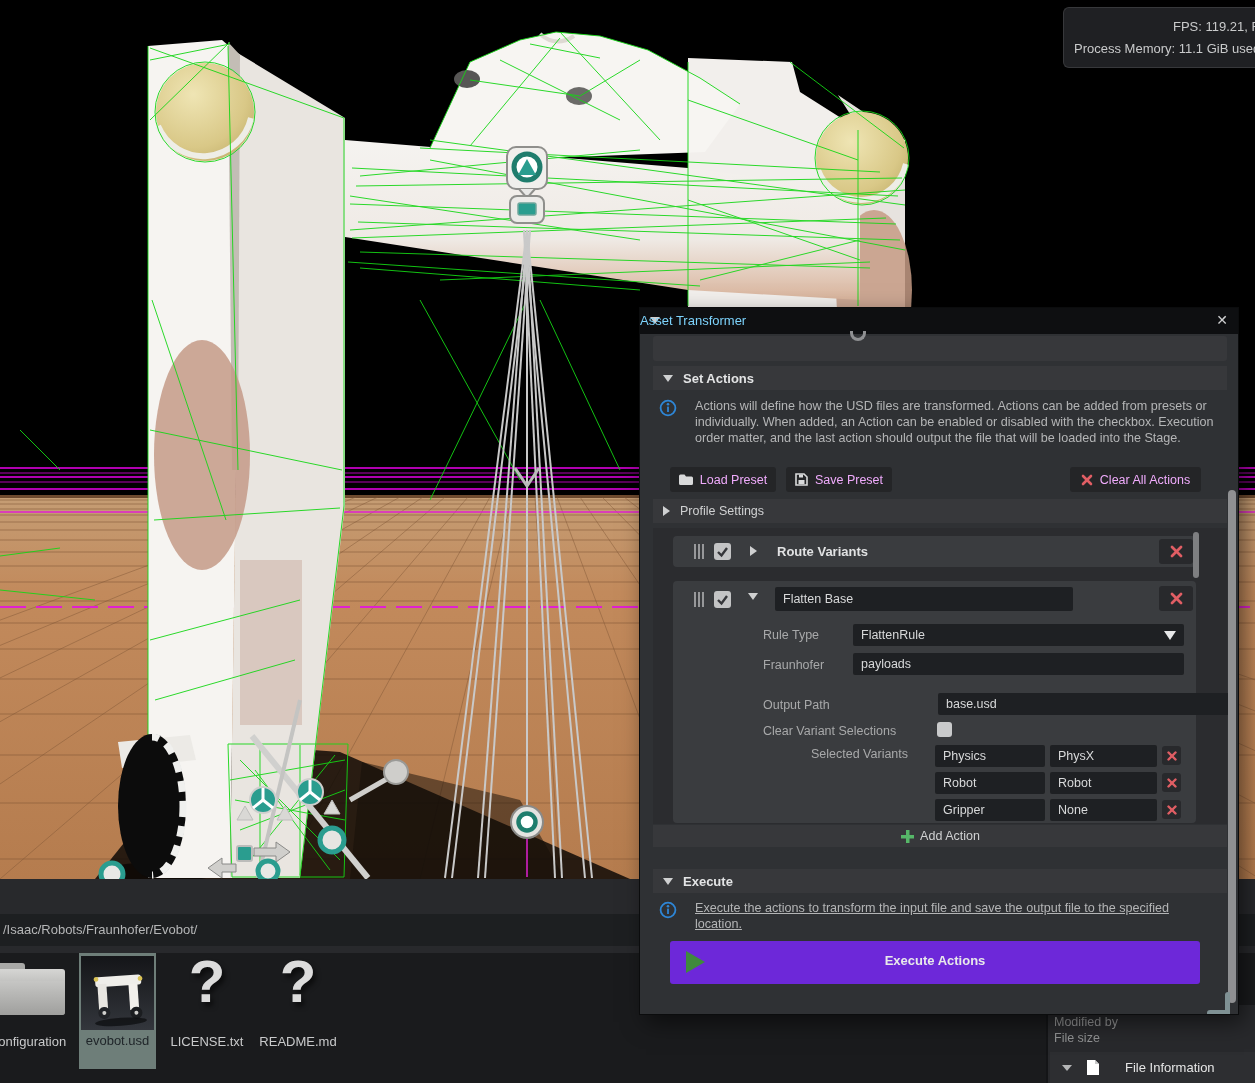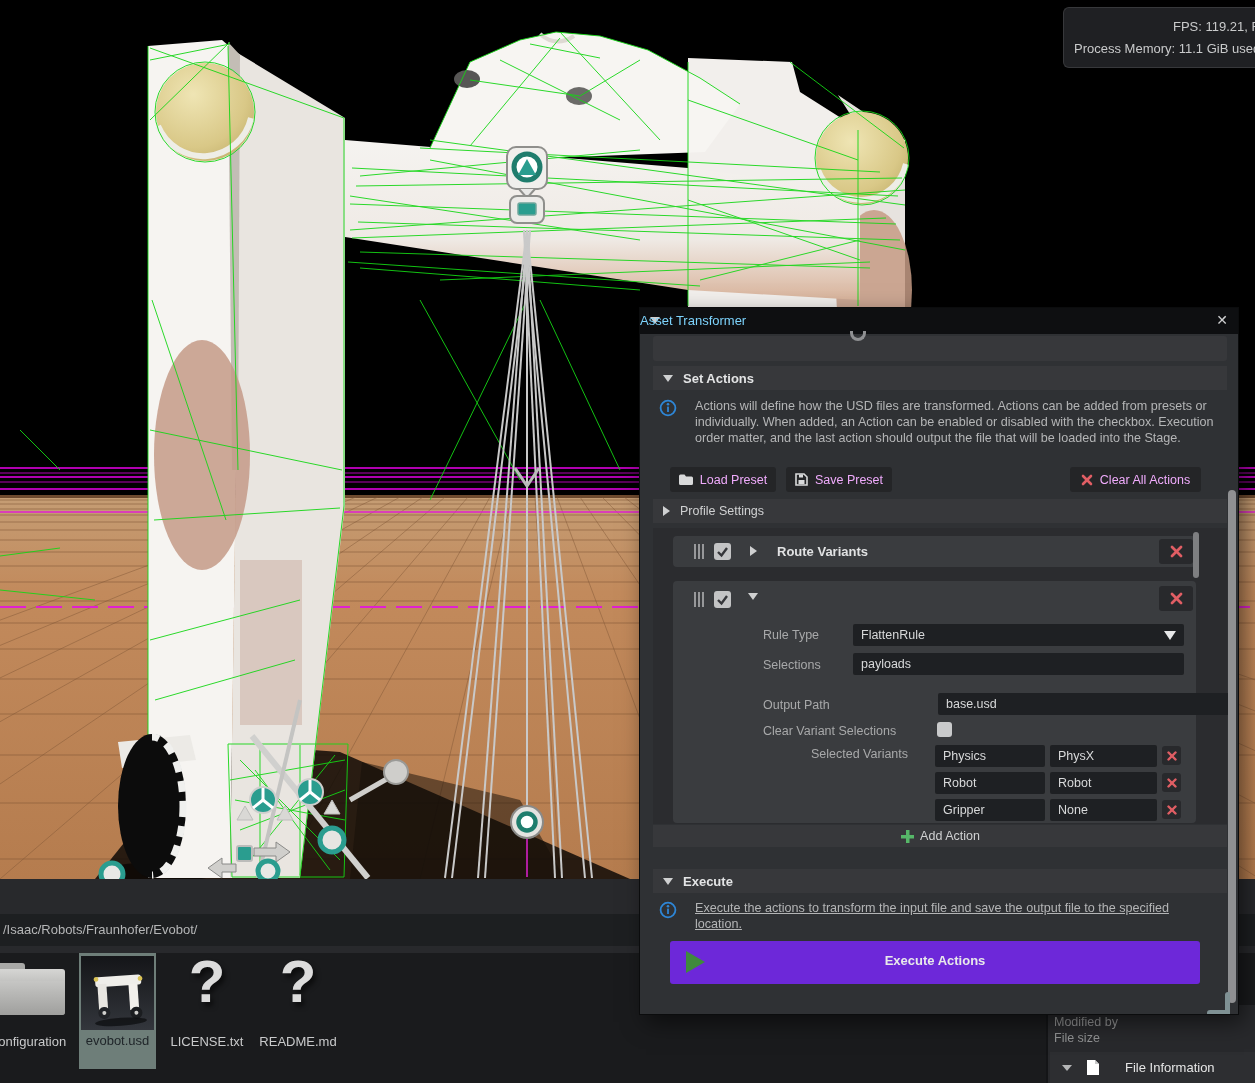--- a/index.html
+++ b/index.html
@@ -442,34 +442,35 @@
       </div>
 
       <div class="card" style="top:53px;height:242px;">
         <span class="grip" style="position:absolute;left:21px;top:11px;"></span>
         <span class="cb" style="position:absolute;left:41px;top:10px;">
           <svg width="17" height="17">
               <polyline points="4,9 7.5,12.5 13,5" fill="none" stroke="#35363a" stroke-width="2.4"></polyline>
             </svg>
         </span>
         <span class="tri-down" style="position:absolute;left:75px;top:12px;"></span>
+        <div class="fld" style="left:102px;top:6px;width:298px;height:24px;line-height:24px;">Flatten Base</div>
         <span class="xbtn" style="right:3px;top:5px;">
           <svg width="13" height="13">
             <line x1="2" y1="2" x2="11" y2="11" stroke="#e05e64" stroke-width="2.8" stroke-linecap="round"></line>
             <line x1="11" y1="2" x2="2" y2="11" stroke="#e05e64" stroke-width="2.8" stroke-linecap="round"></line>
           </svg>
         </span>
 
         <span class="lbl" style="left:90px;top:47px;">Rule Type</span>
         <div class="fld" style="left:180px;top:43px;width:331px;">
           <span>FlattenRule</span>
           <span style="position:absolute;right:8px;top:7px;width:0;height:0;border-left:6px solid transparent;border-right:6px solid transparent;border-top:9px solid #e6e7e8;"></span>
         </div>
 
-        <span class="lbl" style="left:90px;top:77px;">Selections</span>
+        <span class="lbl" style="left:90px;top:77px;">Fraunhofer</span>
         <div class="fld" style="left:180px;top:72px;width:331px;">payloads</div>
 
         <span class="lbl" style="left:90px;top:117px;">Output Path</span>
         <div class="fld" style="left:265px;top:112px;width:293px;">base.usd</div>
 
         <span class="lbl" style="left:90px;top:143px;">Clear Variant Selections</span>
         <span style="position:absolute;left:264px;top:141px;width:15px;height:15px;background:#c9cacb;border-radius:3px;"></span>
 
         <span class="lbl" style="left:90px;top:166px;margin-left:48px;">Selected Variants</span>
 

